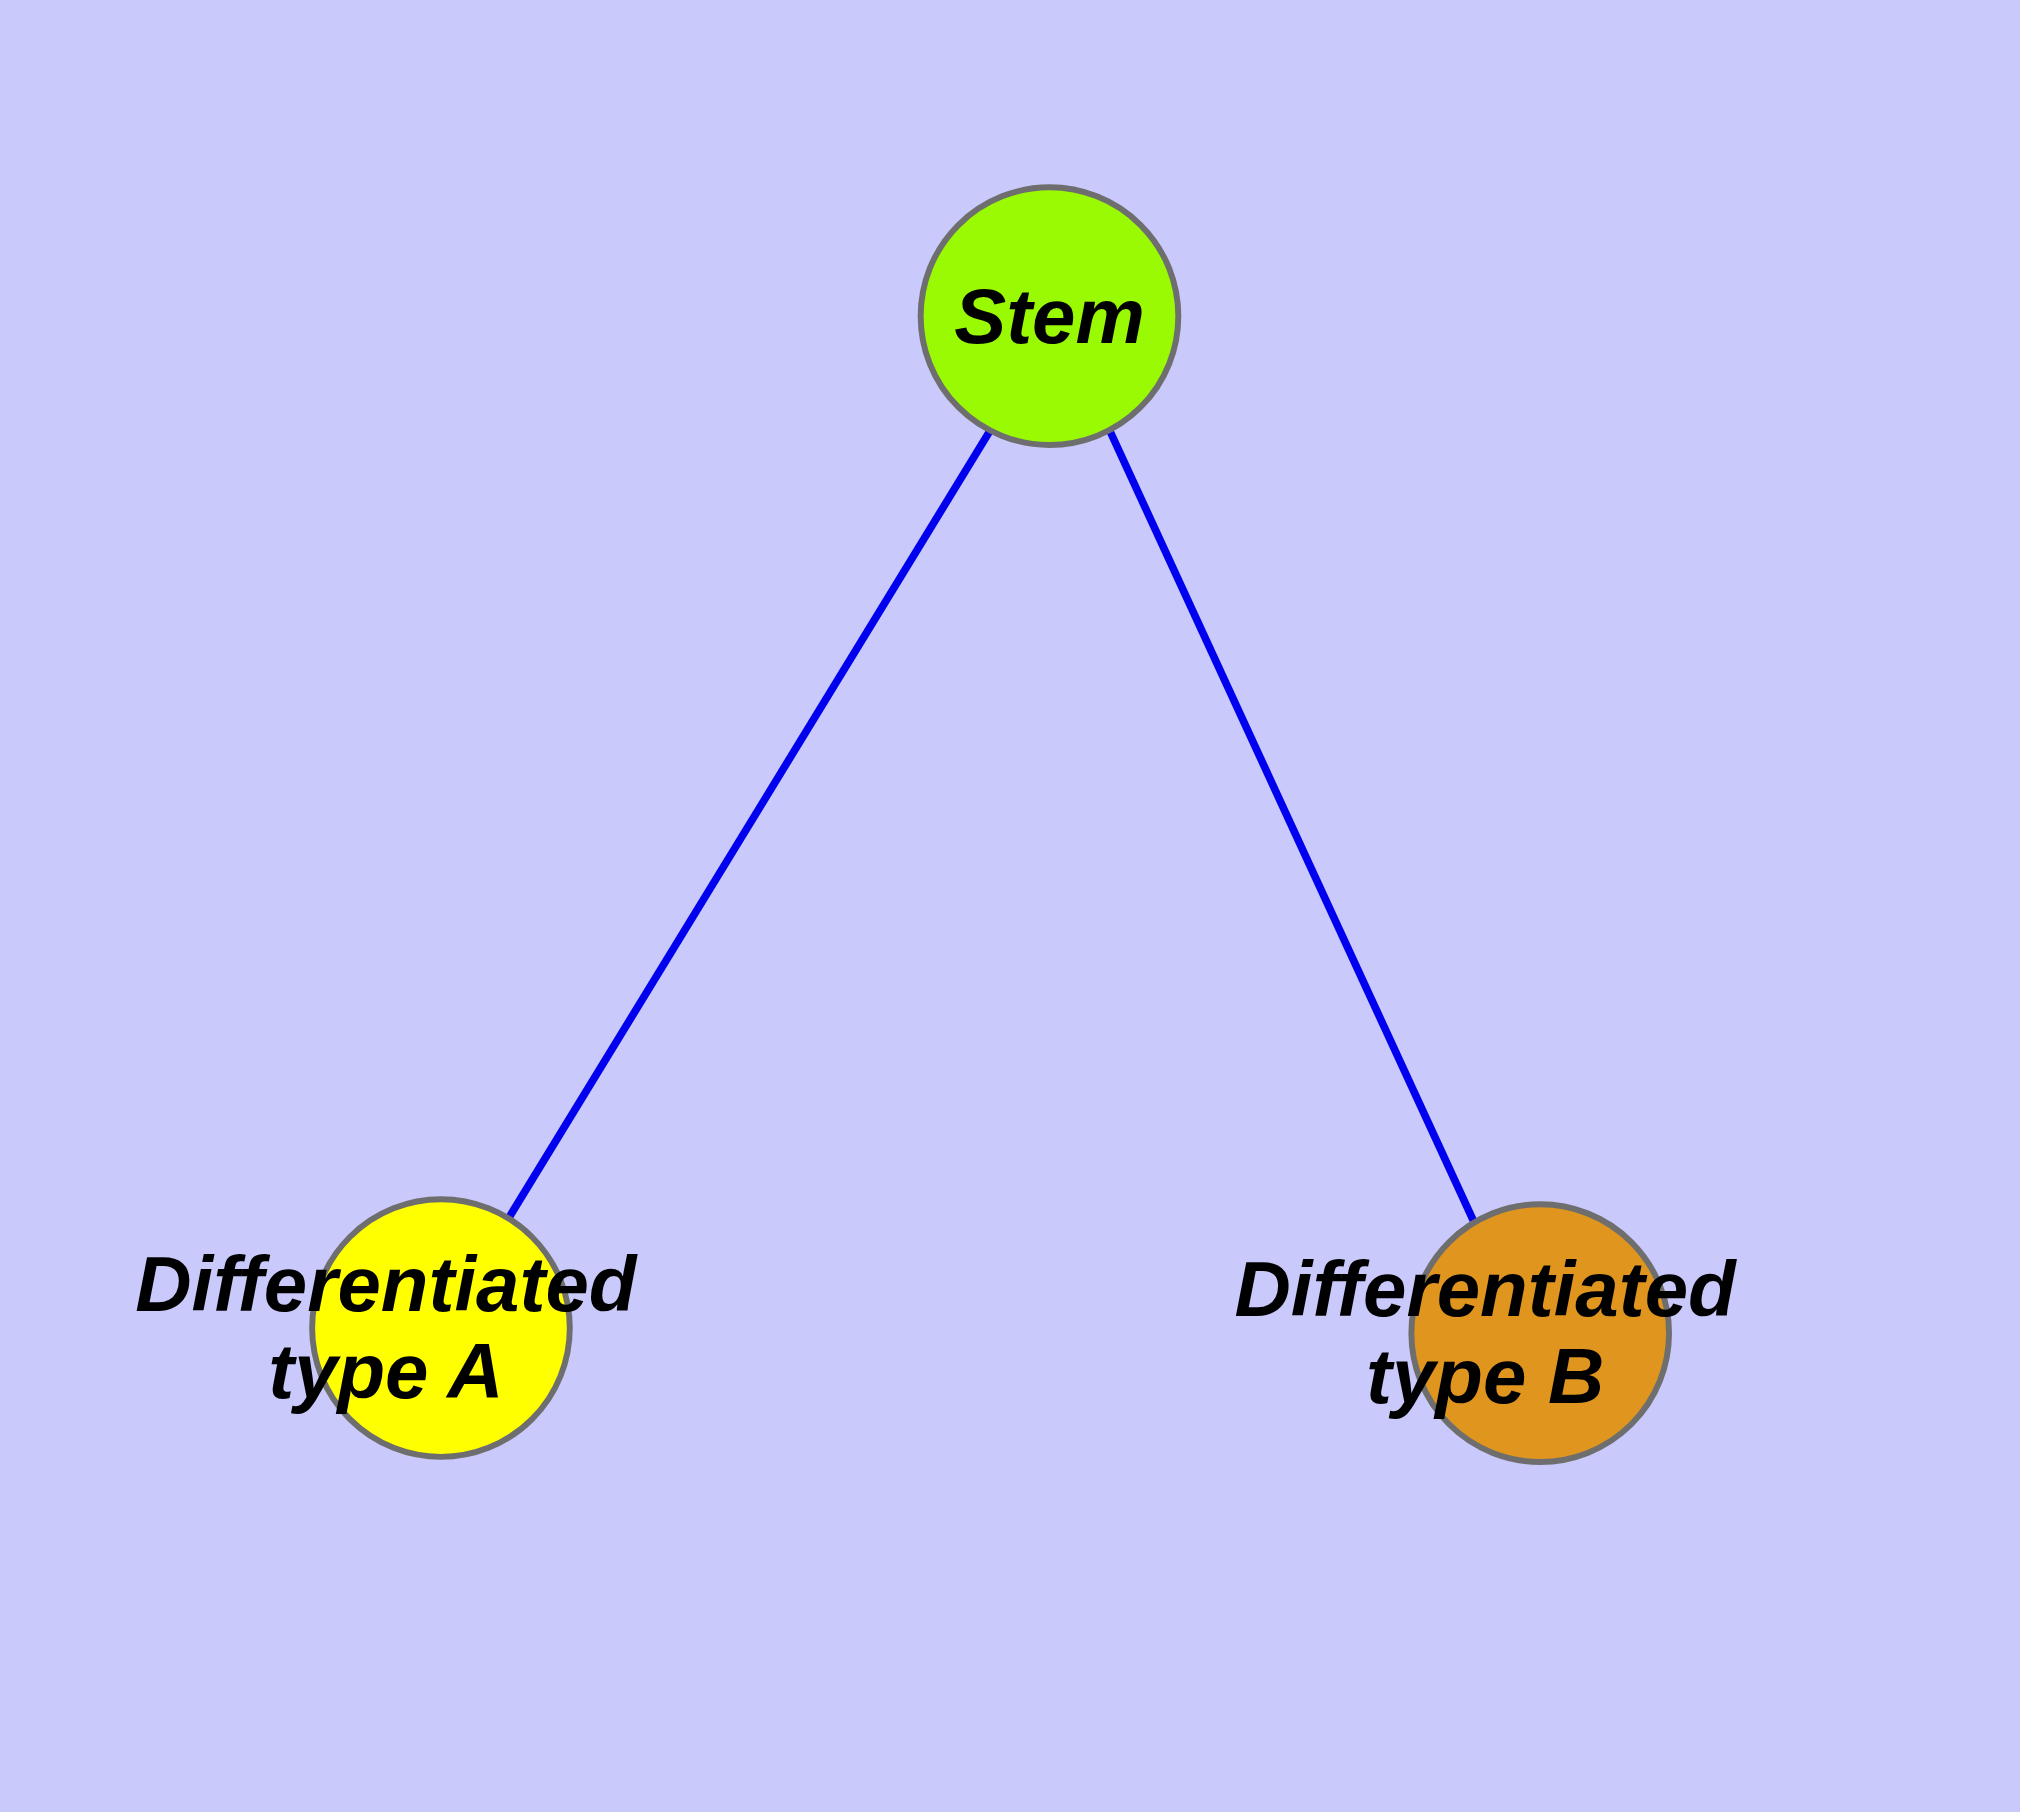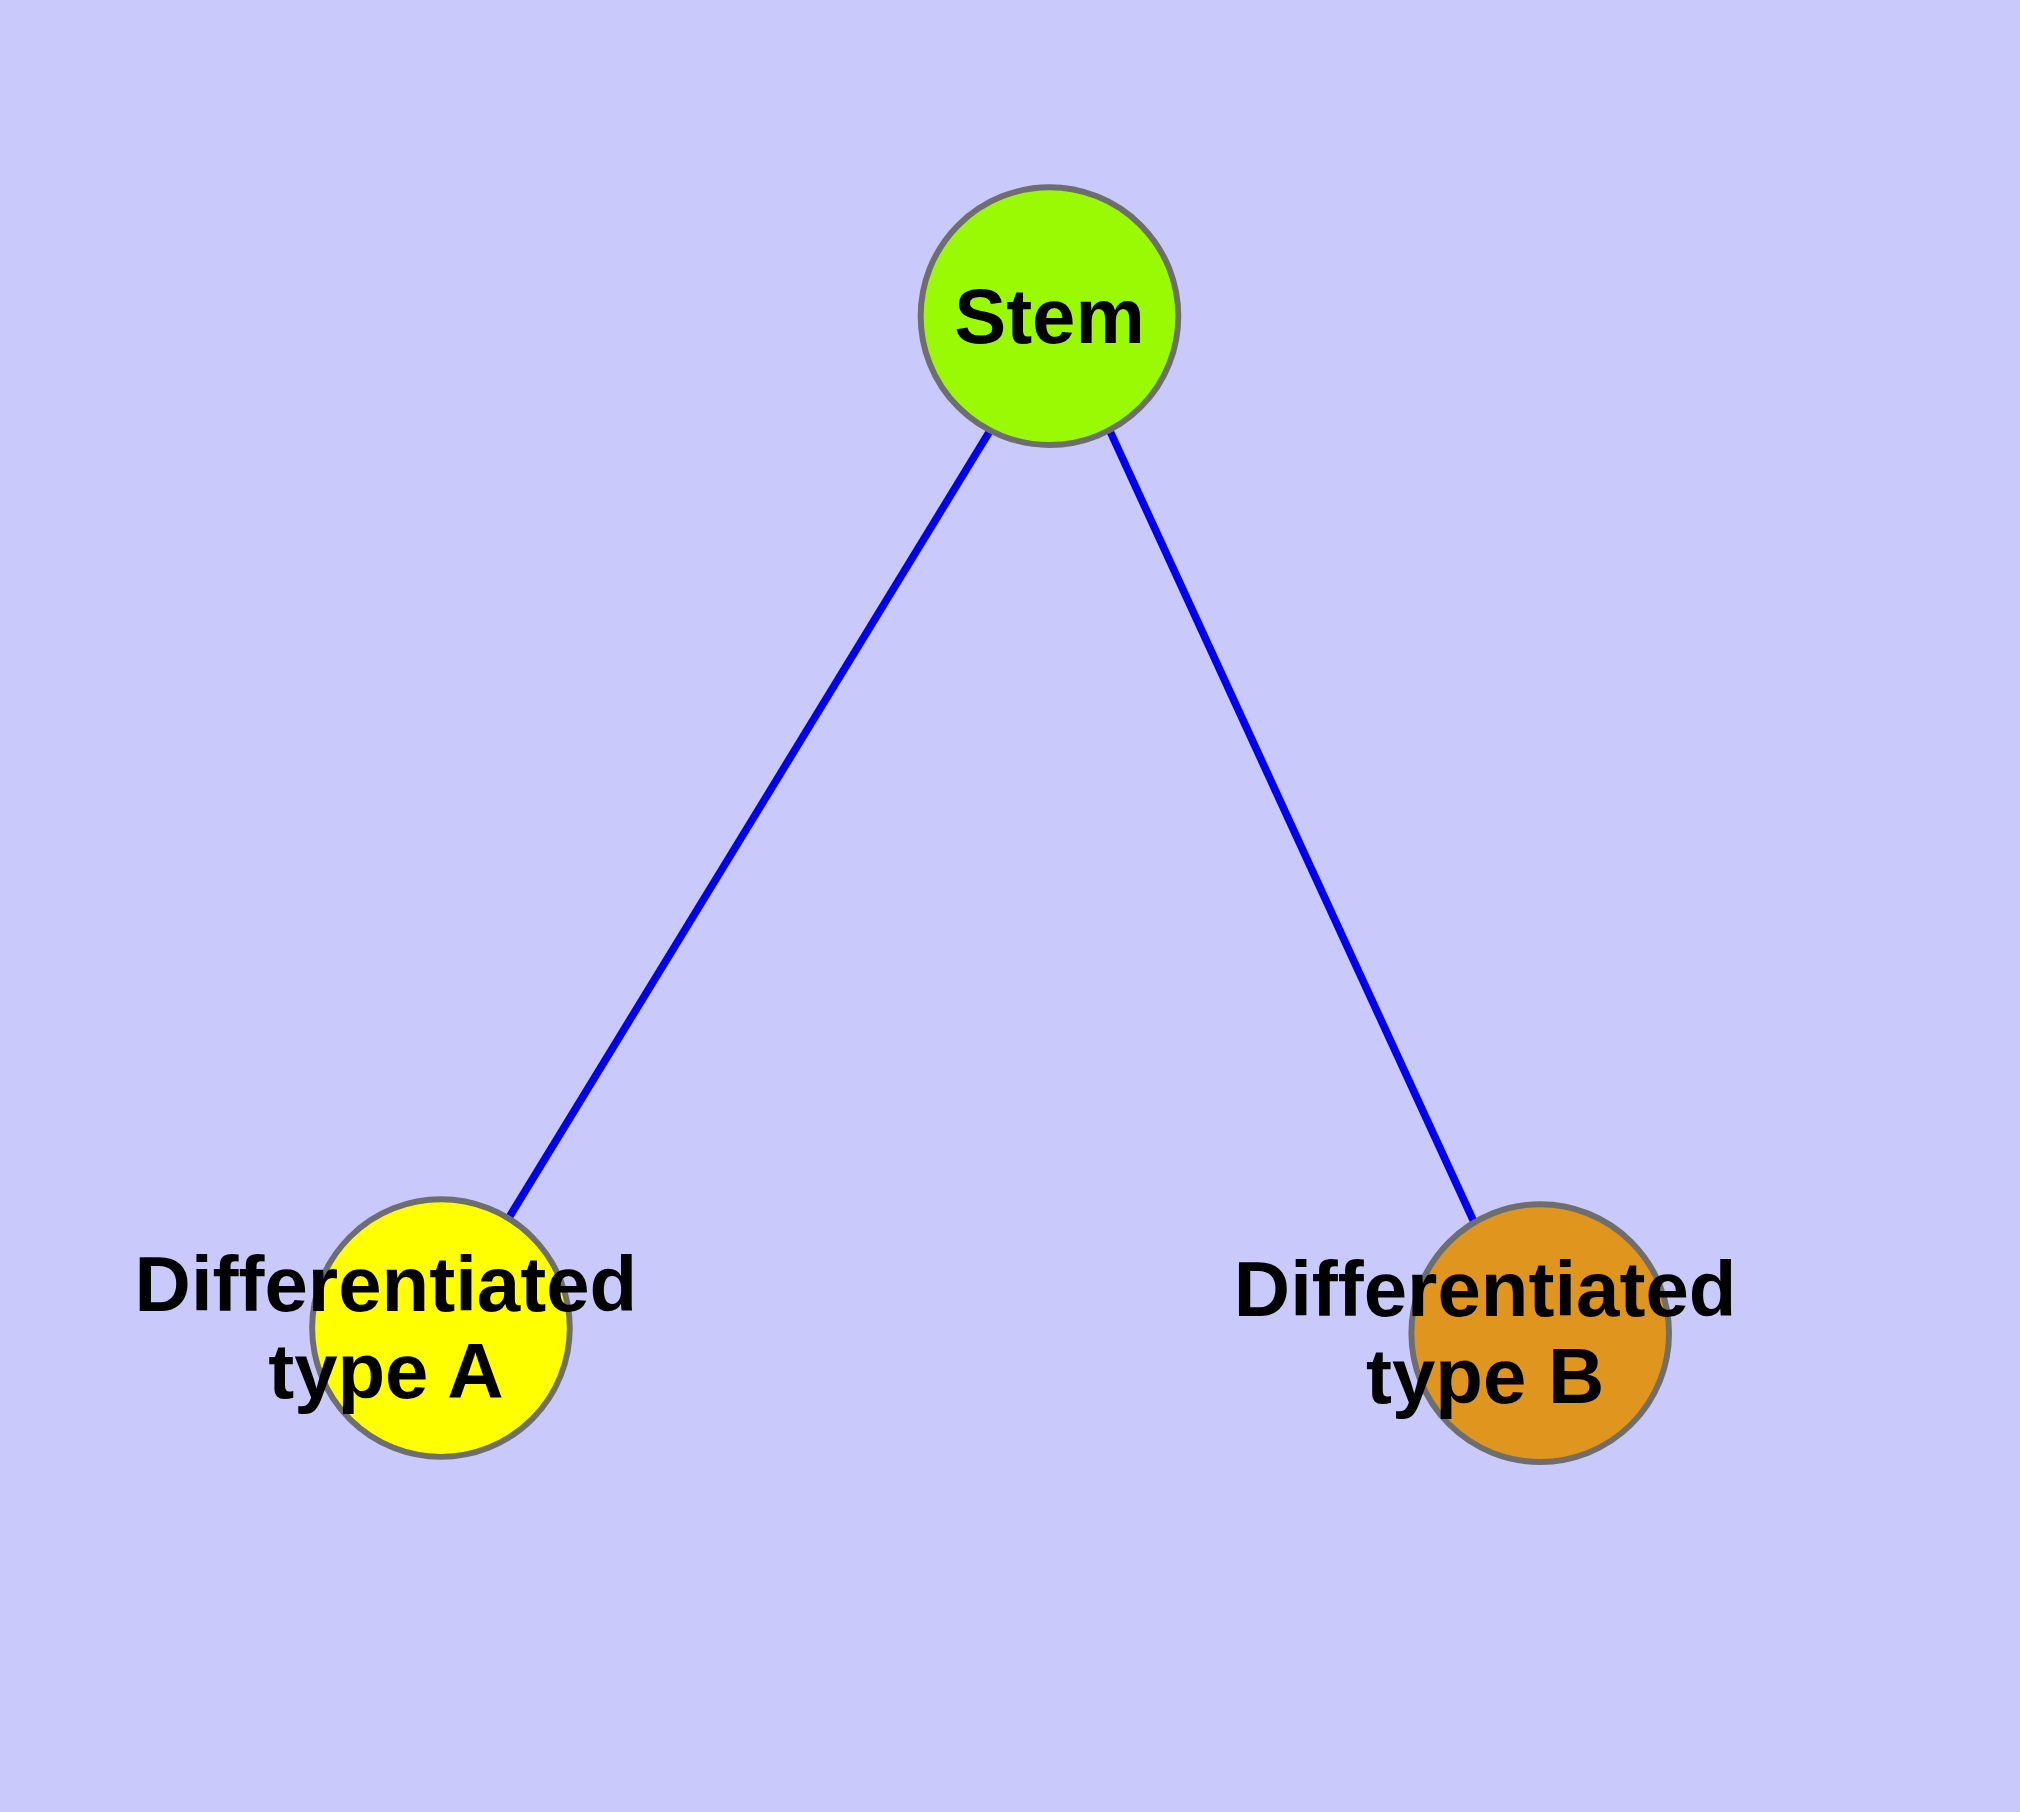--- a/index.html
+++ b/index.html
@@ -29,21 +29,21 @@
   .node-label {
     font-family: "Liberation Sans", sans-serif;
     font-weight: bold;
     fill: #000000;
     text-anchor: middle;
   }
 </style>
 </head>
 <body>
 
-<div id="canvas" style="background: rgb(201, 201, 251); width: 2021px; height: 1812px;">
+<div id="canvas" style="background: rgb(201, 201, 251); width: 2021px; height: 1812px; font-style: italic;">
   <svg id="graph-svg" viewBox="0 0 2384 2138" xmlns="http://www.w3.org/2000/svg" style="width: 2021px; height: 1812px;">
     <g id="edge-layer">
         <line x1="1168" y1="508" x2="600" y2="1437" stroke="#0000ee" stroke-width="9" stroke-linecap="butt"></line>
         <line x1="1310" y1="510" x2="1738" y2="1440" stroke="#0000ee" stroke-width="9" stroke-linecap="butt"></line>
       </g>
     <g id="node-layer">
         <g>
           <circle cx="1238" cy="373" r="152" fill="#9afa04" stroke="#6e6e6e" stroke-width="7"></circle>
           <text class="node-label" x="1238" font-size="92" fill="#000000"><tspan x="1238" y="404.28">Stem</tspan></text>
         </g>

